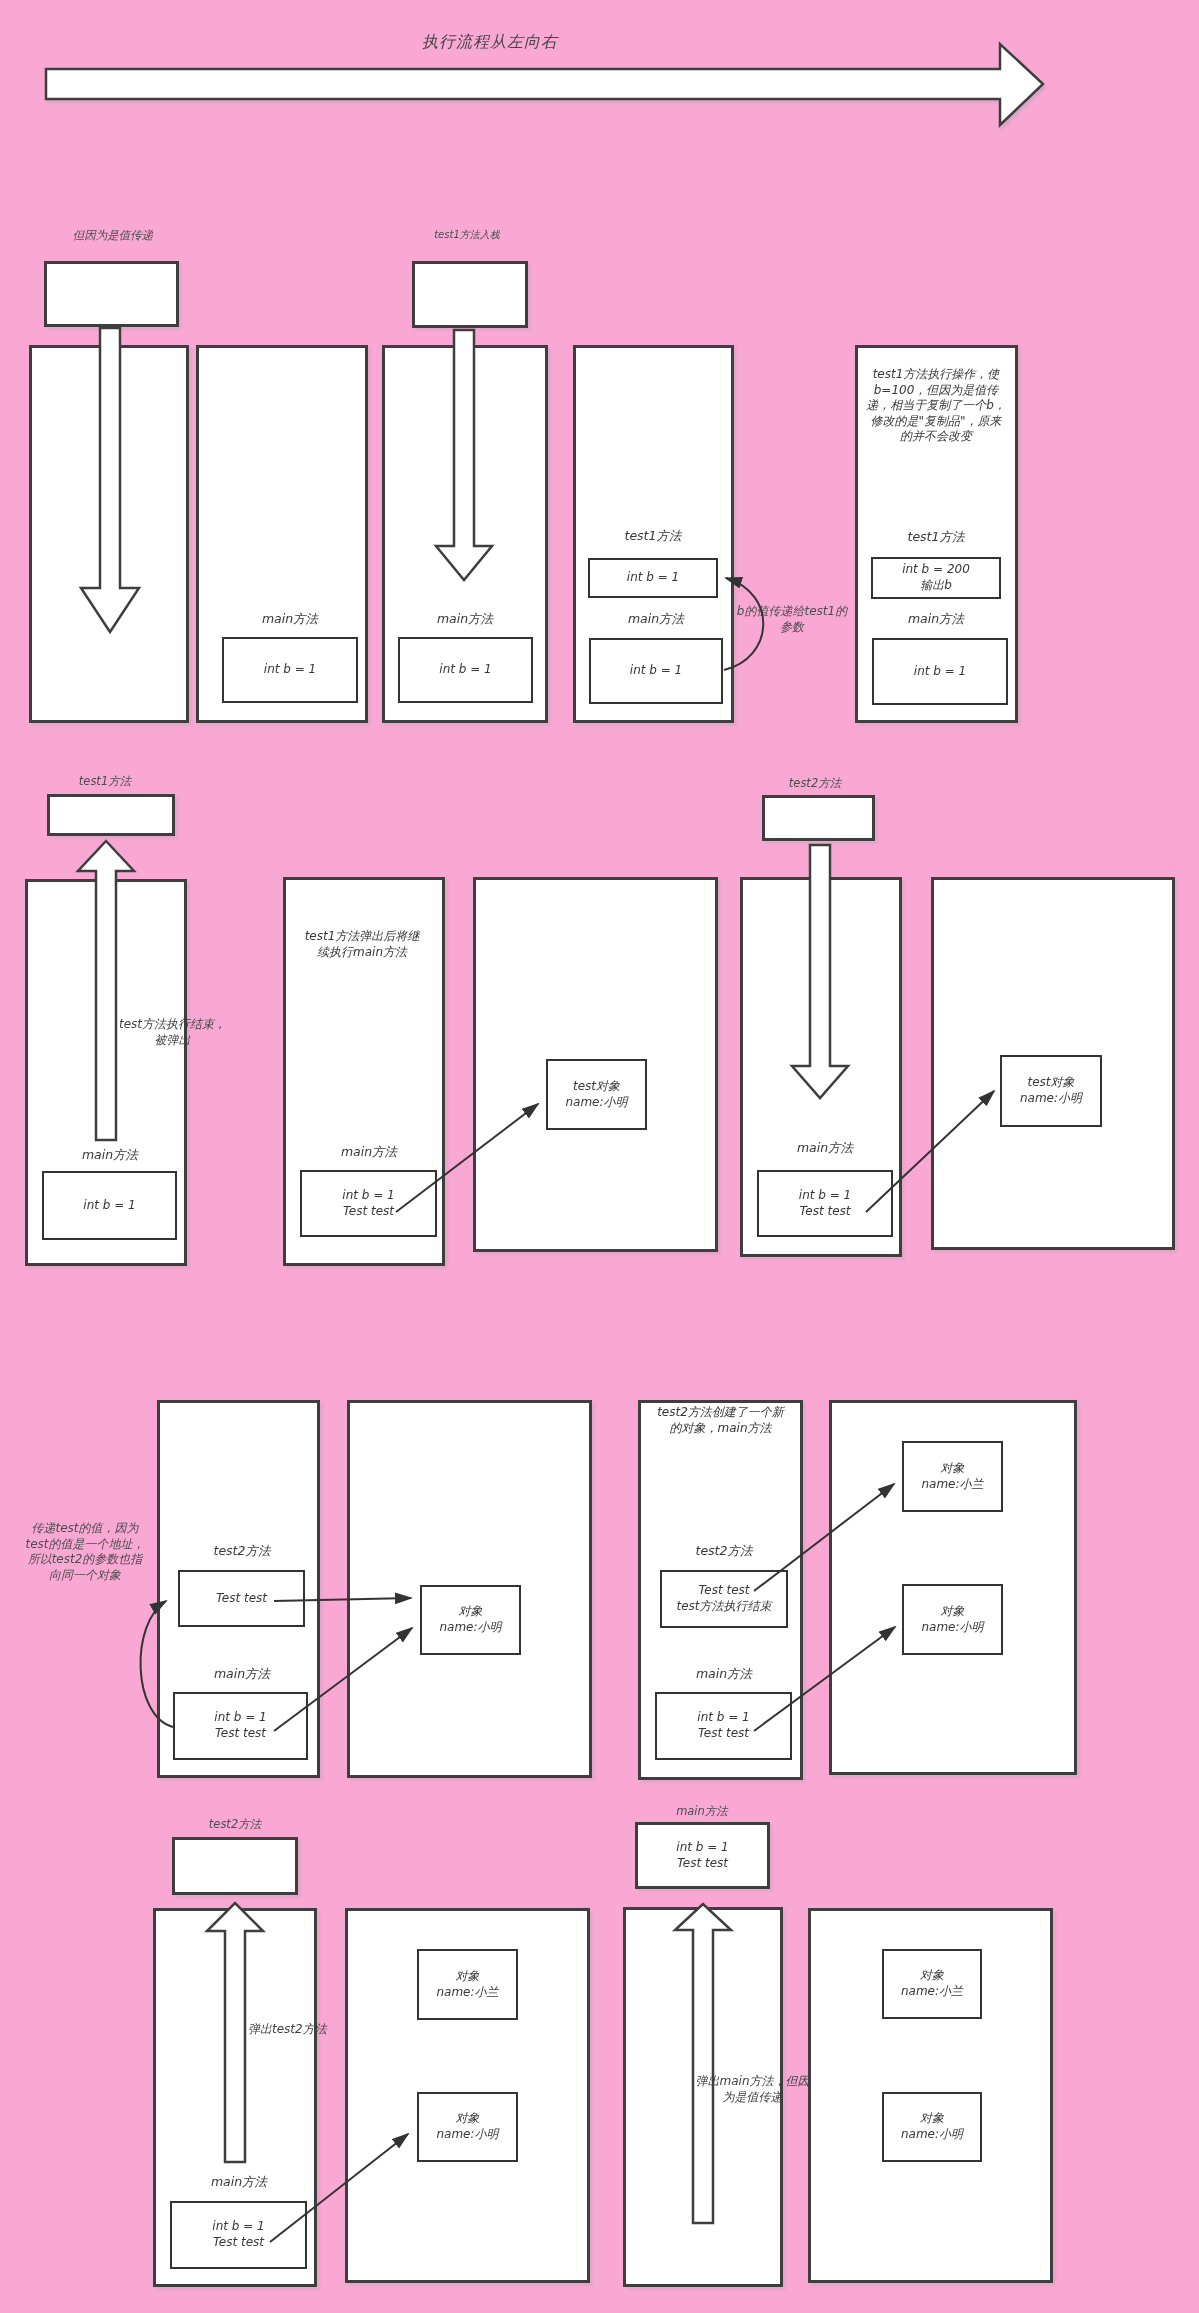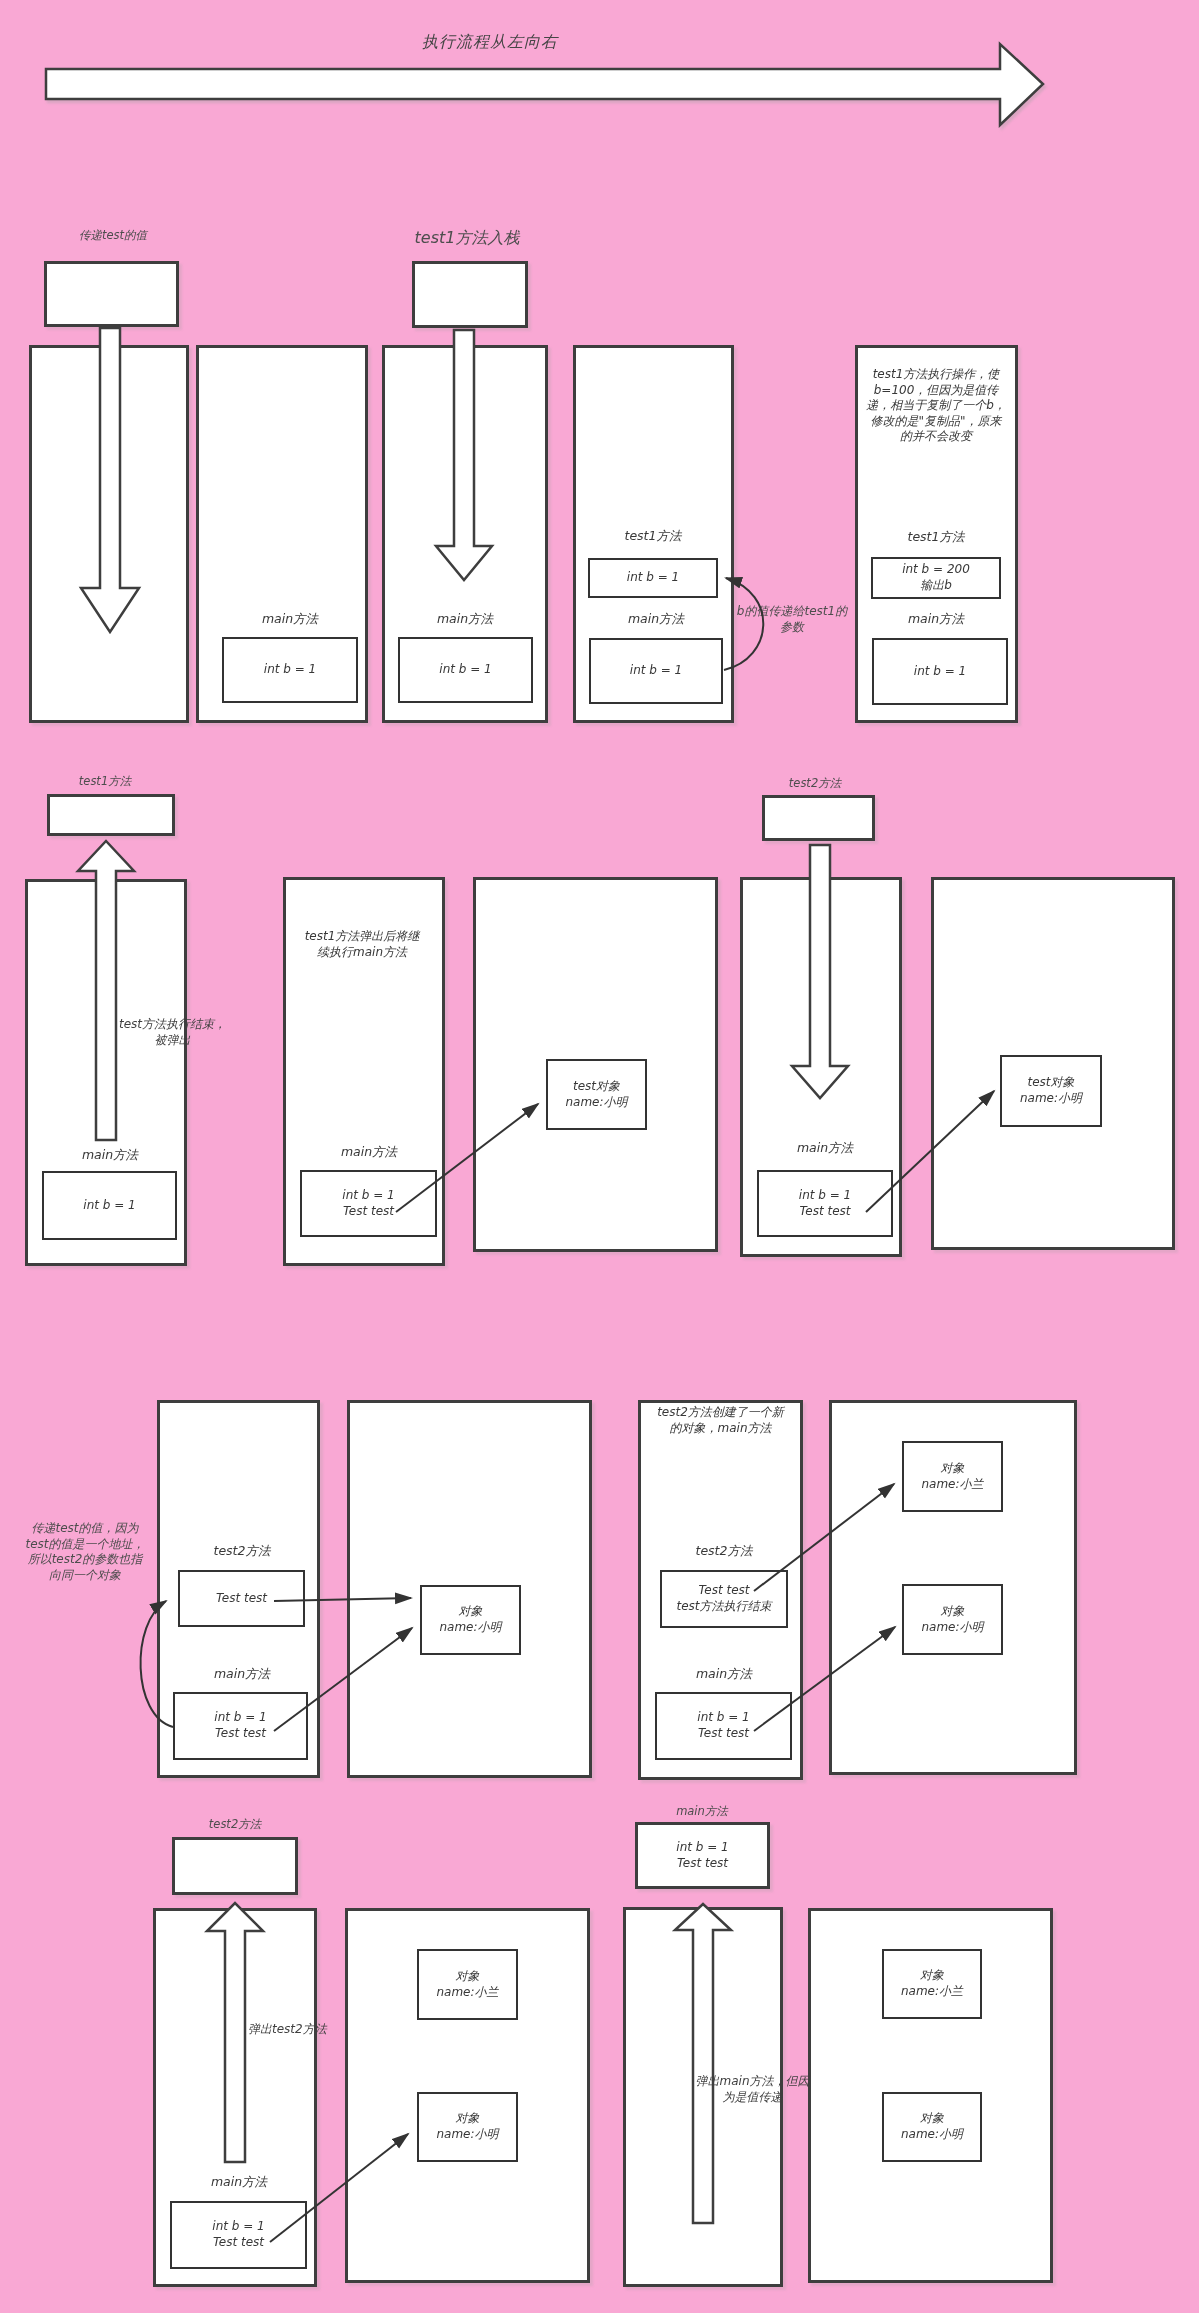--- a/index.html
+++ b/index.html
@@ -37,22 +37,22 @@
   svg.overlay { position:absolute; left:0; top:0; z-index:6; pointer-events:none; }
   .lift { z-index:7; }
 </style>
 </head>
 <body>
 
 <div class="canvas">
 
   <div class="title" style="left:400px;top:32px;width:180px;">执行流程从左向右</div>
 
-  <div class="note onblack" style="left:53px;top:228px;width:120px;font-size:11.5px;">传递test的值</div>
-  <div class="note onblack" style="left:407px;top:228px;width:120px;font-size:16px;">test1方法入栈</div>
+  <div class="note onblack" style="left:53px;top:228px;width:120px;font-size:11.5px;">但因为是值传递</div>
+  <div class="note onblack" style="left:407px;top:228px;width:120px;font-size:10px;">test1方法入栈</div>
   <div class="sbox" style="left:44px;top:261px;width:135px;height:66px;"></div>
   <div class="sbox" style="left:412px;top:261px;width:116px;height:67px;"></div>
 
   <div class="panel" style="left:29px;top:345px;width:160px;height:378px;"></div>
 
   <div class="panel" style="left:196px;top:345px;width:172px;height:378px;"></div>
   <div class="mlabel" style="left:222px;top:611px;width:136px;">main方法</div>
   <div class="vbox" style="left:222px;top:637px;width:136px;height:66px;">
       <span>int b = 1</span>
     </div>

